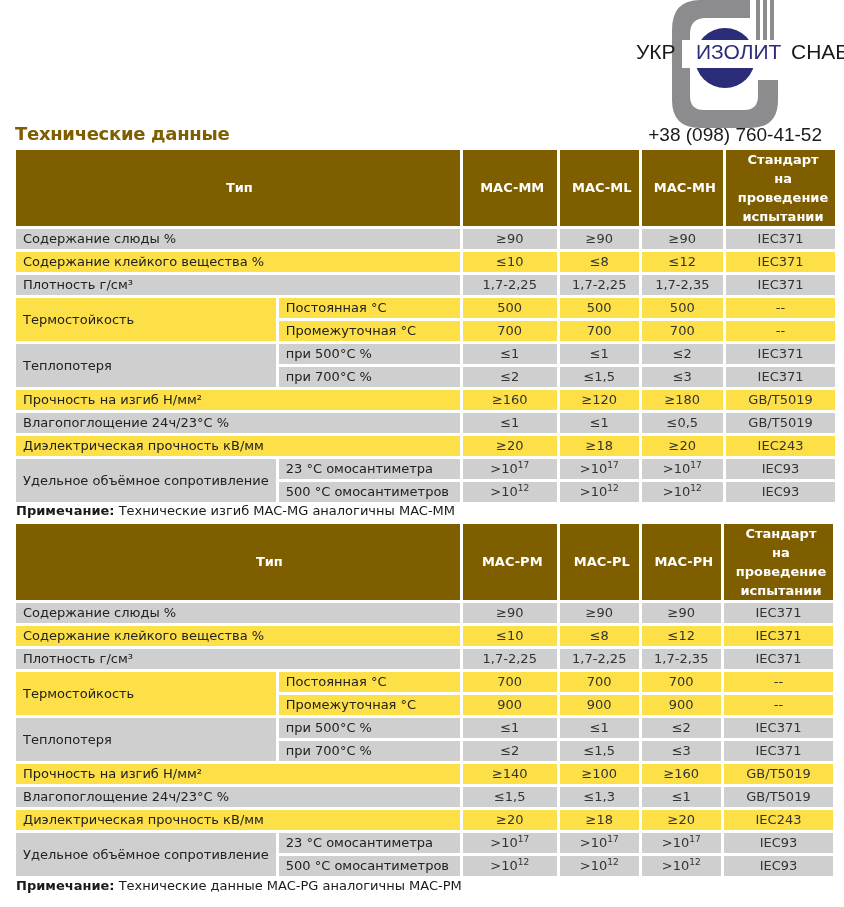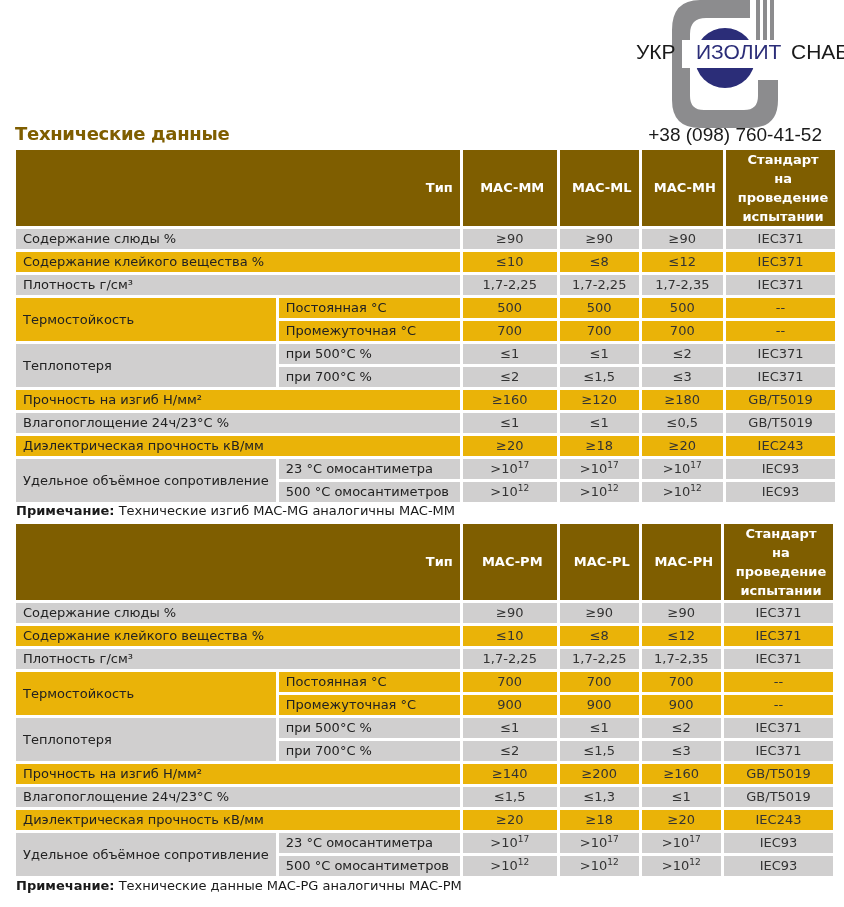--- a/index.html
+++ b/index.html
@@ -19,25 +19,25 @@
            font-weight: bold; font-size: 18px; color: #7f5e00; letter-spacing: -0.3px; }
   .phone { position: absolute; right: 22px; top: 124px; font-family: "Liberation Sans", sans-serif;
            font-size: 19px; color: #1a1a1a; }
 
   table.spec { position: absolute; left: 16px; border-collapse: separate; border-spacing: 3px 3px;
                margin-left: -3px; table-layout: fixed; }
   table.spec td, table.spec th { padding: 0 7px; font-size: 13px; height: 20px; line-height: 20px;
                white-space: nowrap; overflow: hidden; }
   table.spec th { background: #7f5e00; color: #ffffff; font-weight: bold; font-size: 13px;
                   text-align: center; height: 62px; line-height: 18px; padding-left: 12px; }
-  table.spec th.type-head { text-align: right; padding-left: 10px; }
+  table.spec th.type-head { text-align: center; padding-left: 10px; }
   table.spec th.type-head.indent { padding-left: 70px; }
   table.spec th.std-head { line-height: 19px; white-space: normal; }
   .light { background: #d0cfcf; }
-  .dark  { background: #eab308; }
+  .dark  { background: #fde047; }
   td.val { text-align: center; color: #333; }
   td.lbl { color: #222; }
   td.rowspan { vertical-align: middle; }
   td.two-line { white-space: normal; line-height: 22px; }
   sup { font-size: 9px; line-height: 0; vertical-align: 5px; }
 
   .note { position: absolute; left: 16px; font-size: 13px; color: #1a1a1a; }
   .note b { font-weight: bold; }
 </style>
 </head>
@@ -240,21 +240,21 @@
   <tr>
     <td class="lbl light">при 700°C %</td>
     <td class="val light">≤2</td>
     <td class="val light">≤1,5</td>
     <td class="val light">≤3</td>
     <td class="val light">IEC371</td>
   </tr>
   <tr>
     <td colspan="2" class="lbl dark">Прочность на изгиб Н/мм²</td>
     <td class="val dark">≥140</td>
-    <td class="val dark">≥200</td>
+    <td class="val dark">≥100</td>
     <td class="val dark">≥160</td>
     <td class="val dark">GB/T5019</td>
   </tr>
   <tr>
     <td colspan="2" class="lbl light">Влагопоглощение 24ч/23°C %</td>
     <td class="val light">≤1,5</td>
     <td class="val light">≤1,3</td>
     <td class="val light">≤1</td>
     <td class="val light">GB/T5019</td>
   </tr>

